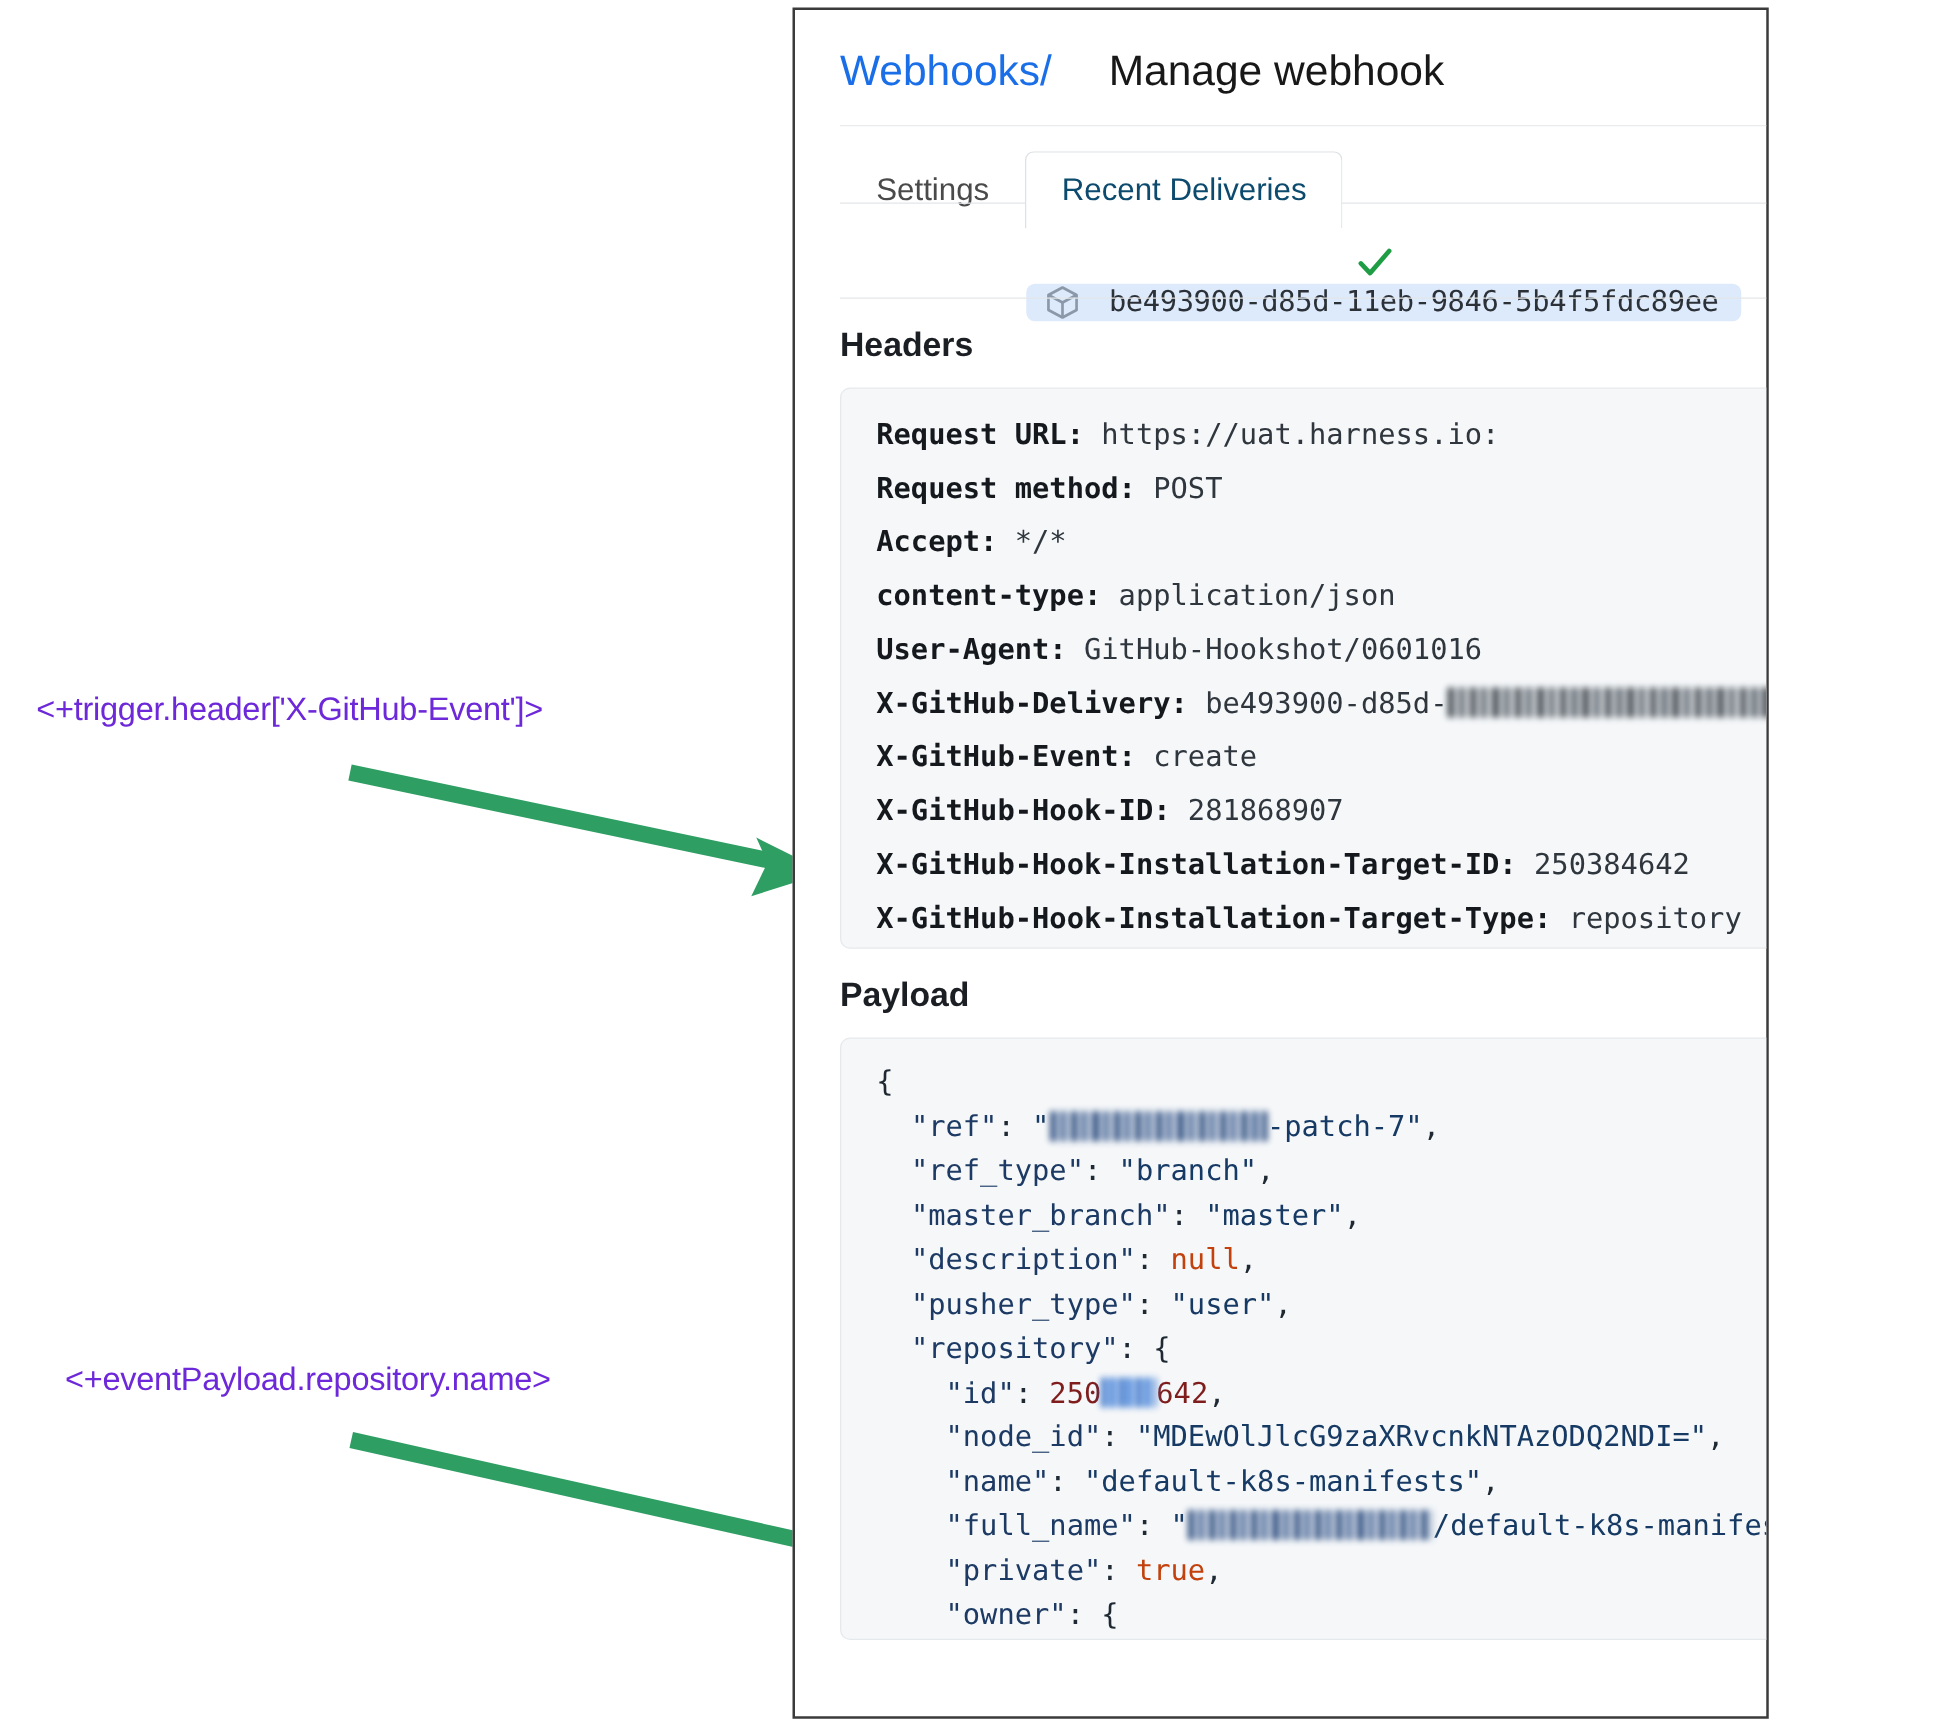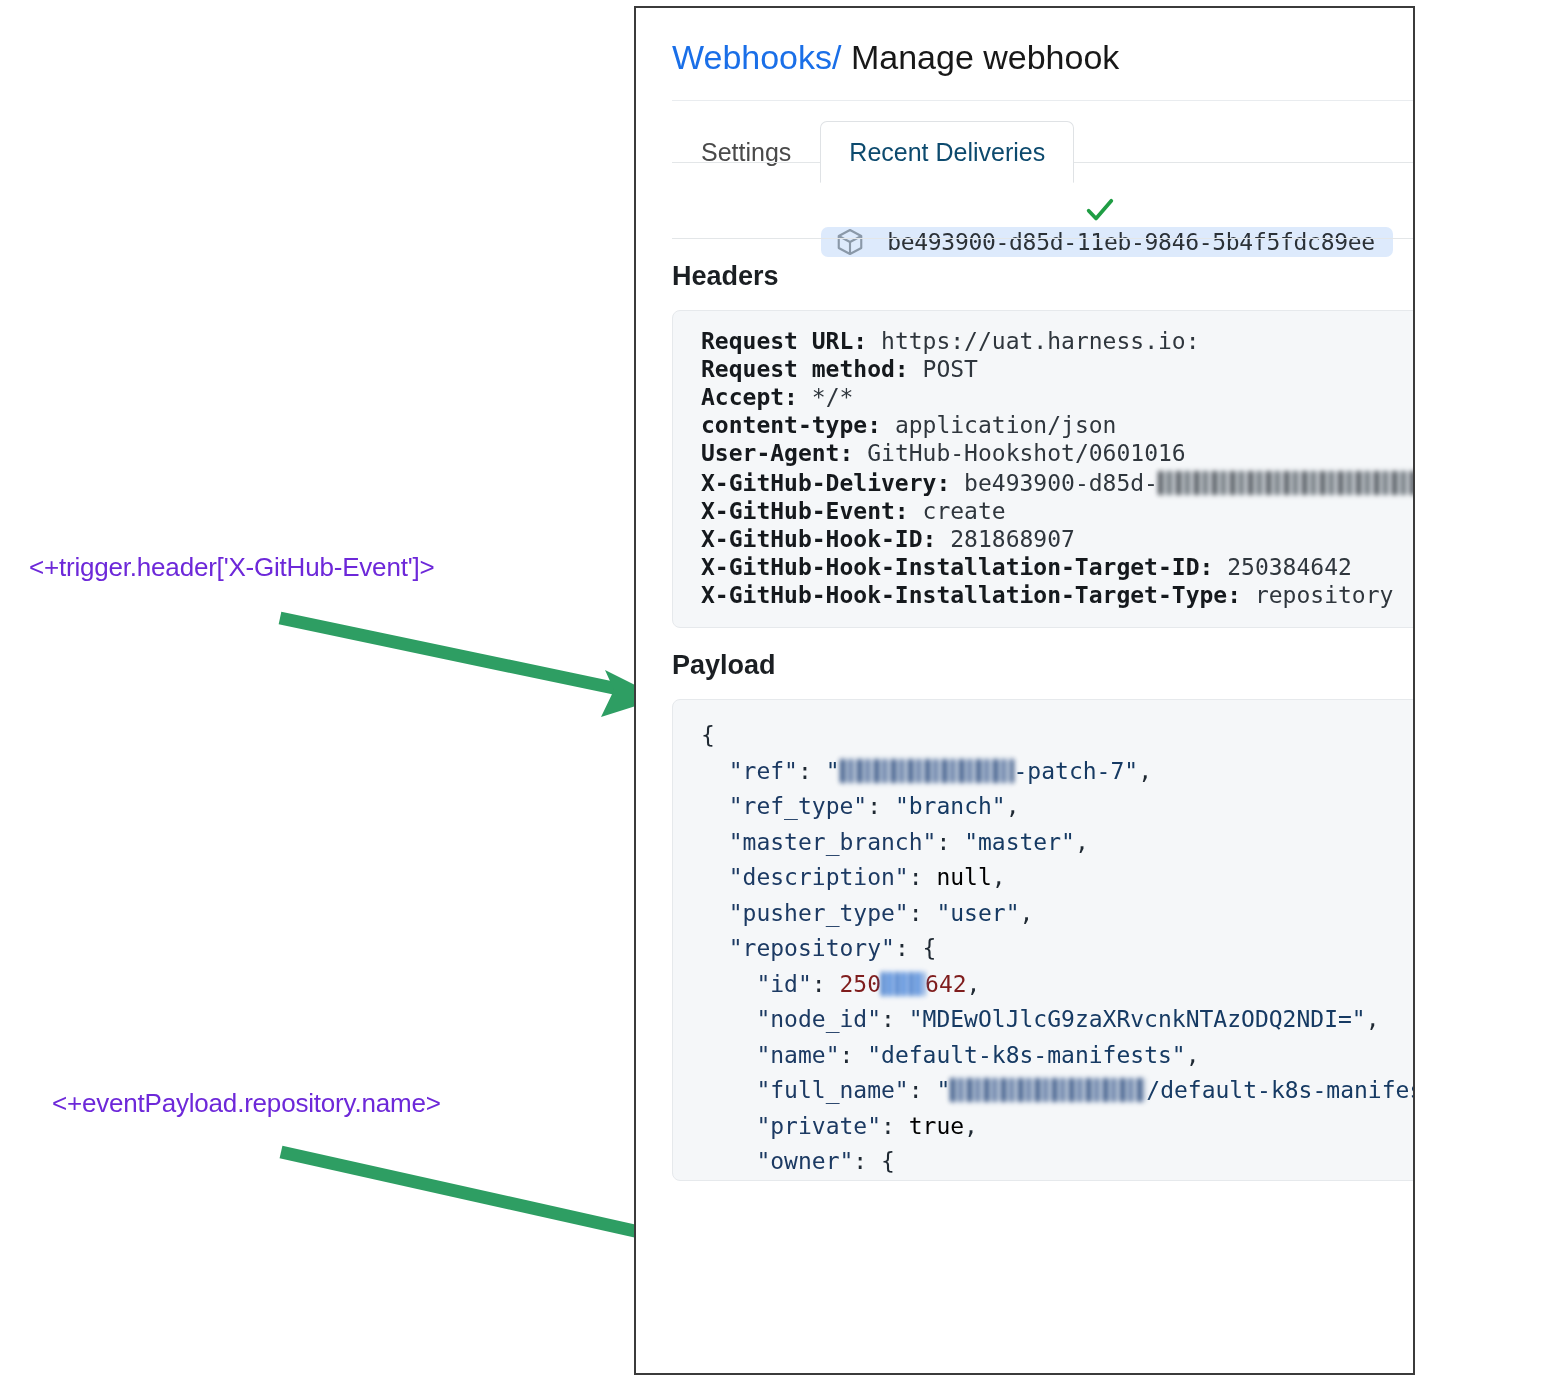--- a/index.html
+++ b/index.html
@@ -60,21 +60,21 @@
     font-size: 34px;
     line-height: 1.15;
     color: #1c1c1c;
     white-space: nowrap;
   }
   #breadcrumb .crumb-link {
     color: #1a6fe8;
     font-weight: 400;
   }
   #breadcrumb .crumb-sep { color: #1a6fe8; }
-  #breadcrumb .crumb-current { color: #181818; }
+  #breadcrumb .crumb-current { color: #181818; margin-left: 36px; }
 
   .hr-line {
     height: 1px;
     background: #e9ecef;
     margin: 23px 0 0 36px;
     width: 900px;
   }
 
   
   #top-tabs {
@@ -209,39 +209,39 @@
   }
 
   
   .code-box {
     margin: 18px 0 0 36px;
     background: #f5f7f9;
     border: 1px solid #e6e9ec;
     border-radius: 8px;
     box-sizing: border-box;
     width: 862px;
-    padding: 16px 0 18px 28px;
+    padding: 16px 0 1px 28px;
     font-family: "DejaVu Sans Mono", monospace;
     font-size: 23px;
-    line-height: 28px;
+    line-height: 43px;
     color: #20262c;
     white-space: pre;
     overflow: hidden;
   }
   .hdr-key { font-weight: 700; color: #15191d; }
   .hdr-val { font-weight: 400; color: #2f363d; }
 
   #payload-box {
     padding: 18px 0 0 28px;
     line-height: 35.5px;
   }
   .j-punc  { color: #1f2933; }
   .j-key   { color: #1c3a63; }
   .j-str   { color: #163a63; }
-  .j-kw    { color: #000000; }
+  .j-kw    { color: #c2410c; }
   .j-num   { color: #7f1d1d; }
 
   
   .redacted {
     display: inline-block;
     vertical-align: baseline;
     height: 24px;
     position: relative;
     top: 4px;
     border-radius: 1px;

